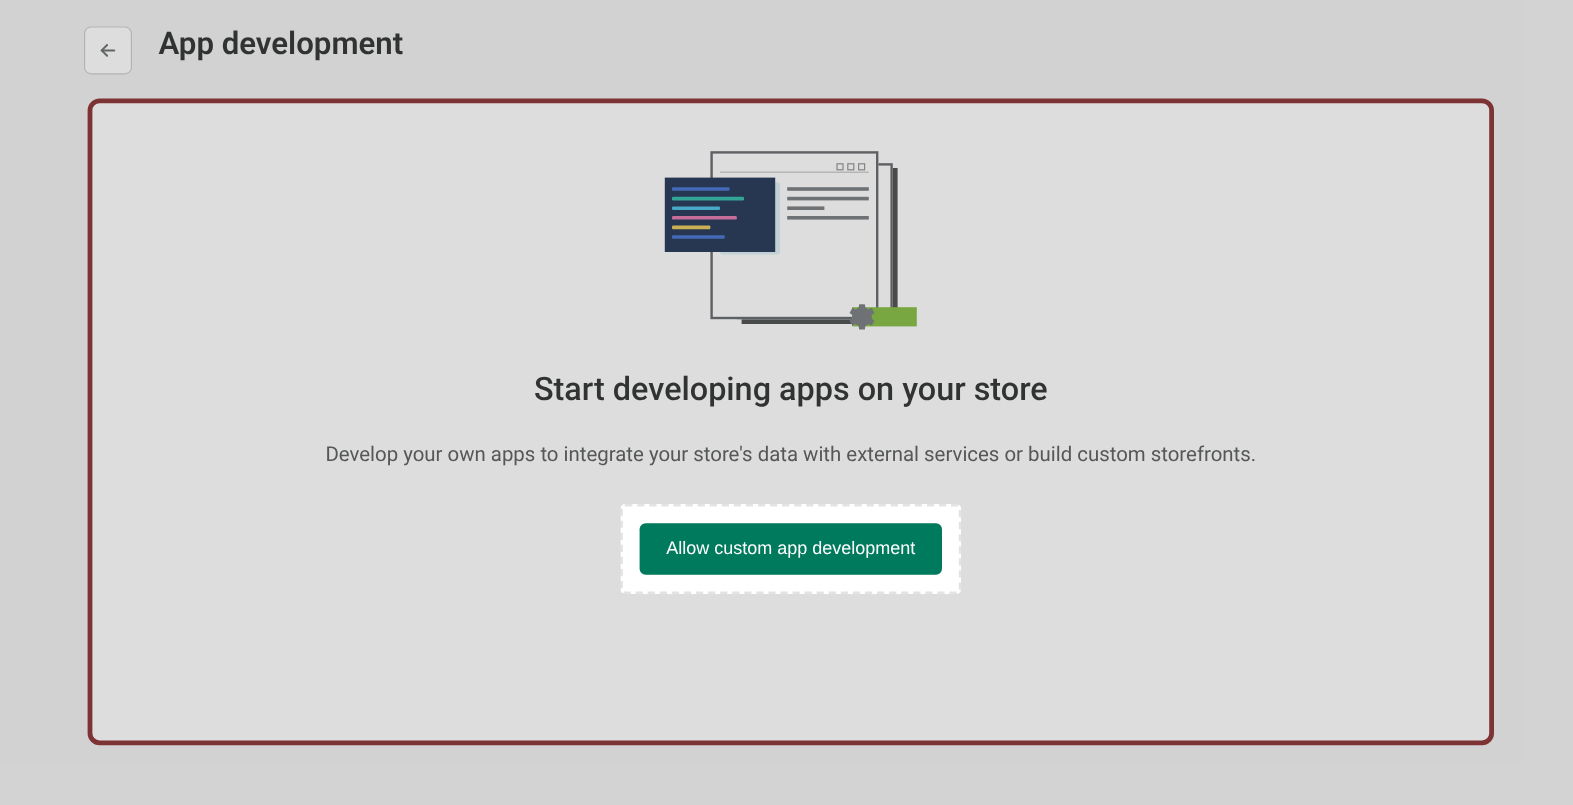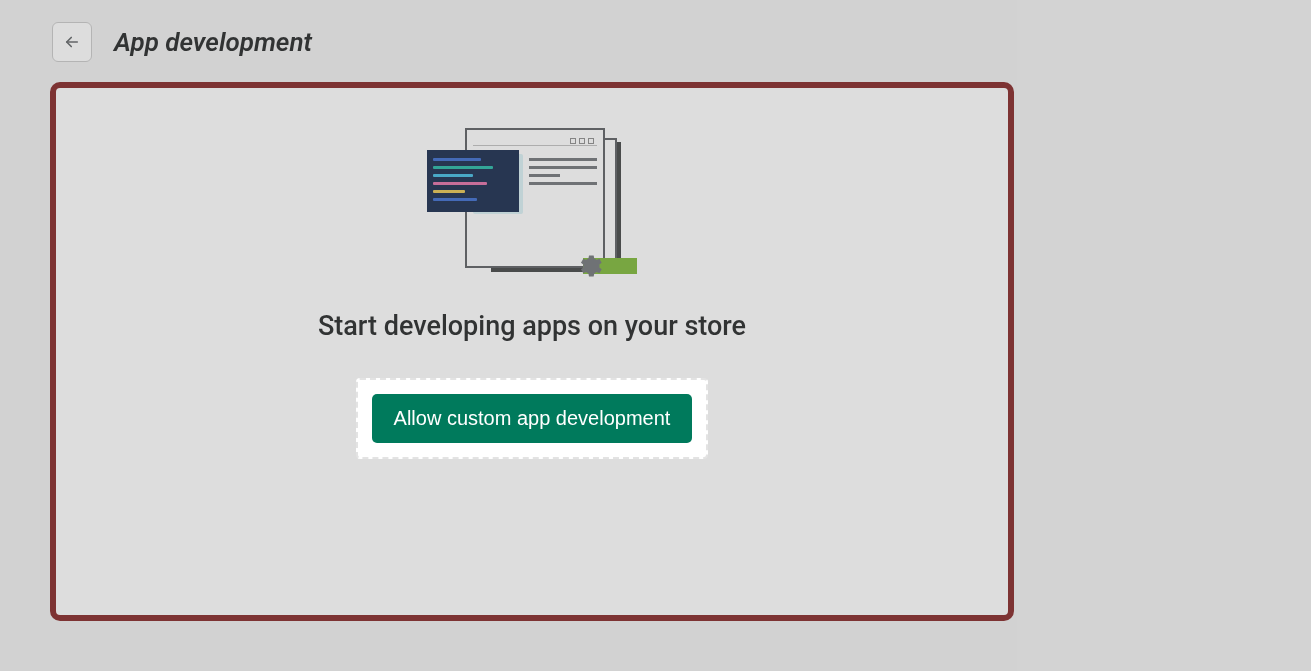--- a/index.html
+++ b/index.html
@@ -11,45 +11,44 @@
       position: relative;
       color: #202223;
     }
     .overlay {
       position: absolute; inset: 0;
       background: rgba(120,120,120,0.25);
       pointer-events: none;
     }
     .header {
       display: flex;
-      align-items: center;
+      align-items: flex-start;
       gap: 22px;
-      padding: 22px 0 0 52px;
-      font-style: italic;
+      padding: 22px 0 0 70px;
     }
     .back-btn {
       width: 40px; height: 40px;
       border: 1px solid #c9c9c9;
       border-radius: 6px;
       background: #ffffff;
       display: flex; align-items: center; justify-content: center;
       cursor: pointer;
     }
     .back-btn svg { width: 18px; height: 18px; stroke: #5c5f62; }
     .title {
       font-size: 26px;
       font-weight: 600;
       color: #1a1c1d;
     }
     .card {
       position: absolute;
-      left: 50px; top: 82px;
-      width: 964px;
+      left: 73px; top: 82px;
+      width: 1172px;
       height: 539px;
-      border: 6px solid #7f1d1d;
+      border: 4px solid #7f1d1d;
       border-radius: 10px;
       background: #ffffff;
       text-align: center;
       padding: 30px 60px 40px 60px;
     }
     .illus-wrap {
       margin: 10px auto 20px auto;
       width: 210px; height: 160px;
       position: relative;
     }
@@ -117,21 +116,21 @@
       border-radius: 4px;
       position: relative;
       z-index: 50;
     }
     .cta-btn {
       background:#007a5c;
       color:#ffffff;
       border:none;
       border-radius:5px;
       padding: 13px 22px;
-      font-size: 20px;
+      font-size: 15px;
       font-weight: 500;
       cursor:pointer;
     }
   </style>
 </head>
 <body>
 
 <div class="header">
   <div class="back-btn">
     <svg viewBox="0 0 24 24" fill="none" stroke="currentColor" stroke-width="2.2" stroke-linecap="round" stroke-linejoin="round">
@@ -175,20 +174,21 @@
     <div class="ill-chip"></div>
     <div class="ill-gear">
       <svg viewBox="0 0 24 24">
           <path d="M12 8a4 4 0 100 8 4 4 0 000-8zm9 4a7.9 7.9 0 00-.1-1.2l2-1.6-2-3.4-2.4 1a8 8 0 00-2-1.2L16 3h-4l-.5 2.6a8 8 0 00-2 1.2l-2.4-1-2 3.4 2 1.6A8 8 0 007 12c0 .4 0 .8.1 1.2l-2 1.6 2 3.4 2.4-1a8 8 0 002 1.2L12 21h4l.5-2.6a8 8 0 002-1.2l2.4 1 2-3.4-2-1.6c.07-.4.1-.8.1-1.2z"></path>
         </svg>
     </div>
   </div>
 
   <h2 class="hl-title">Start developing apps on your store</h2>
 
+  <p class="para">Develop your own apps to integrate your store's data with external services or build custom storefronts.</p>
 
 
 
   <div class="cta-wrap">
     <button class="cta-btn">Allow custom app development</button>
   </div>
 
 </div>
 
 <div class="overlay"></div>

